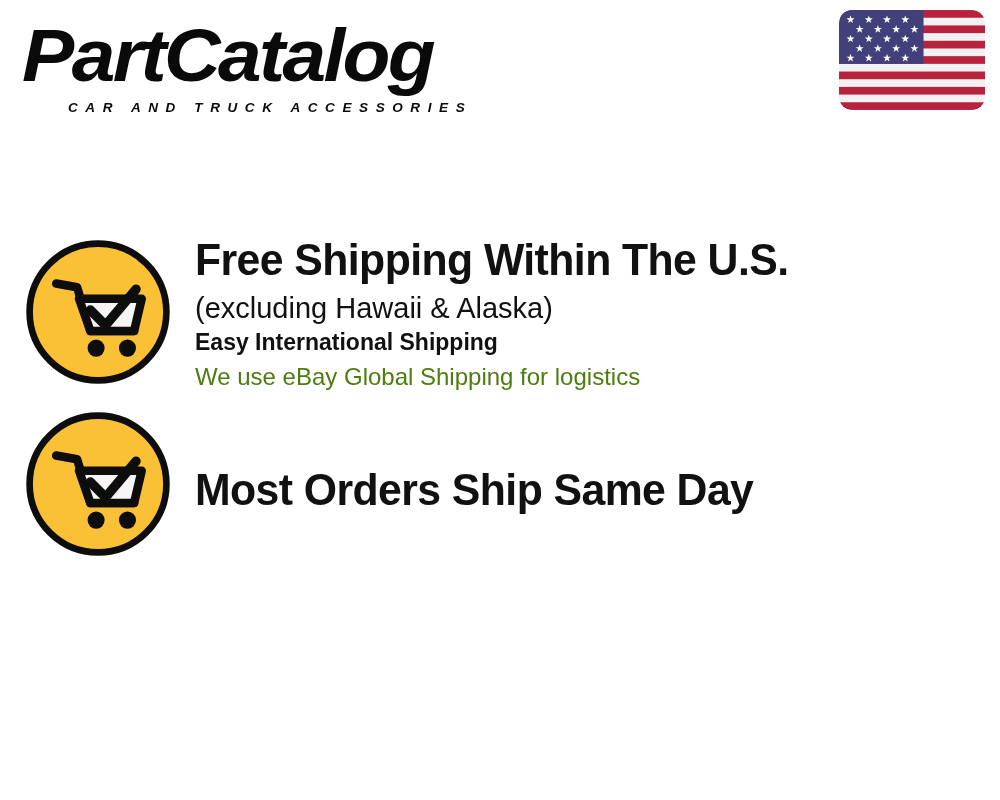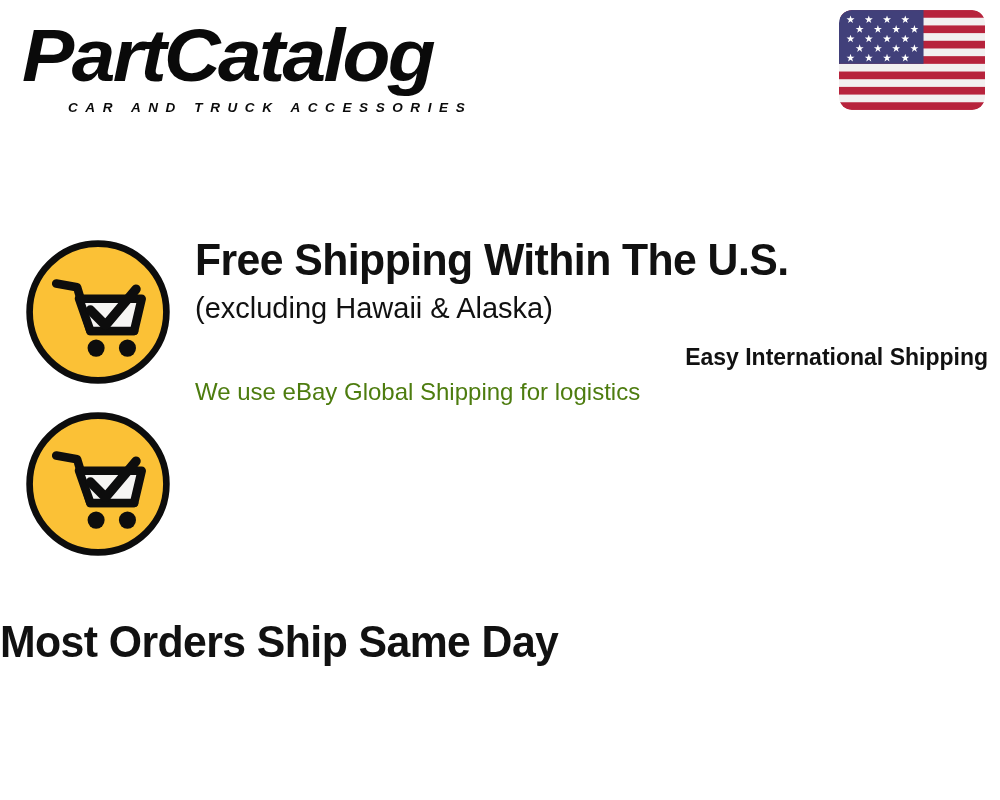--- a/index.html
+++ b/index.html
@@ -87,21 +87,21 @@
     top: 236px;
     width: 988px;
   }
   .benefit-row {
     position: relative;
     display: flex;
     align-items: flex-start;
   }
   .benefit-row.row-1 { height: 172px; }
   .benefit-row.row-2 { height: 172px; }
-  .benefit-row.row-3 { height: 170px; flex-direction: column; }
+  .benefit-row.row-3 { height: 170px; }
 
   .icon-wrap {
     flex: 0 0 auto;
     width: 195px;
     display: flex;
     justify-content: center;
   }
   .icon-circle {
     width: 152px;
     height: 152px;
@@ -132,23 +132,21 @@
     color: #111111;
     margin-top: 7px;
     white-space: nowrap;
   }
   .b-sub-bold {
     font-family: "Liberation Sans", sans-serif;
     font-weight: 700;
     font-size: 23px;
     line-height: 1.3;
     color: #111111;
-    margin-top: 15px;
-    white-space: nowrap;
-    text-align: right;
+    white-space: nowrap;
   }
   .b-sub-light {
     font-family: "Liberation Sans", sans-serif;
     font-weight: 400;
     font-size: 24px;
     line-height: 1.3;
     color: #4d7c0f;
     margin-top: 3px;
     white-space: nowrap;
   }

